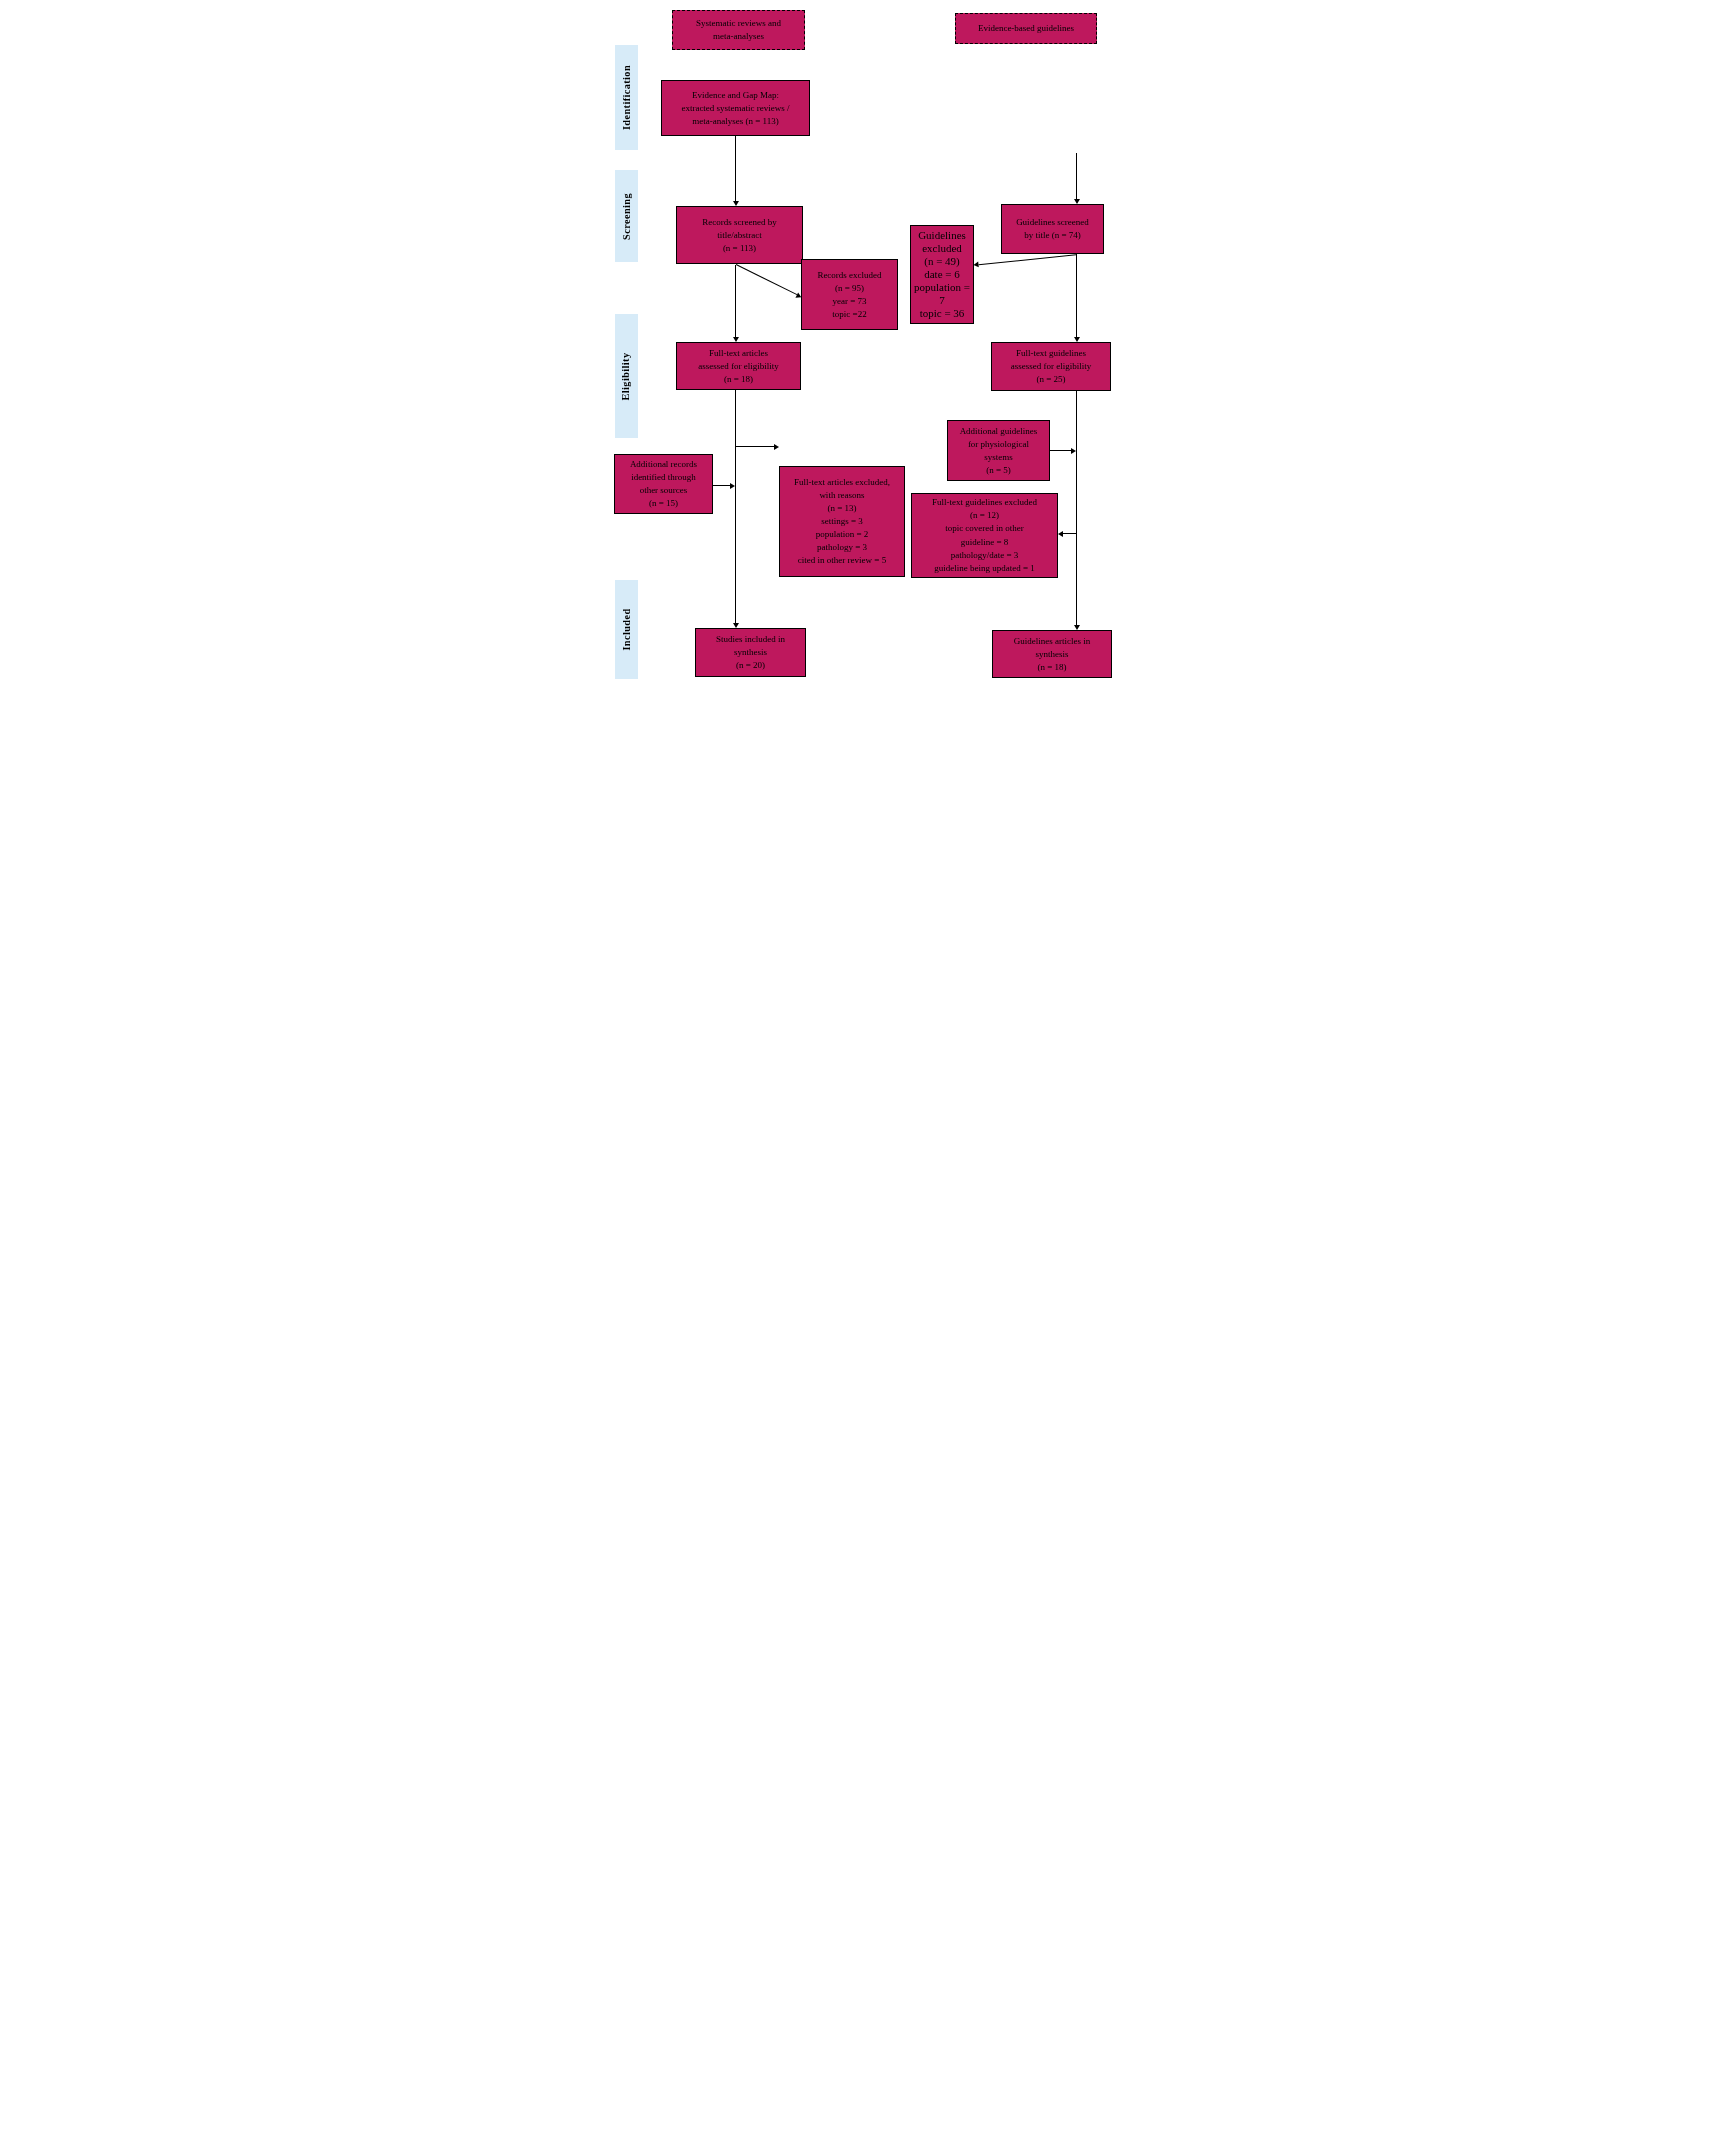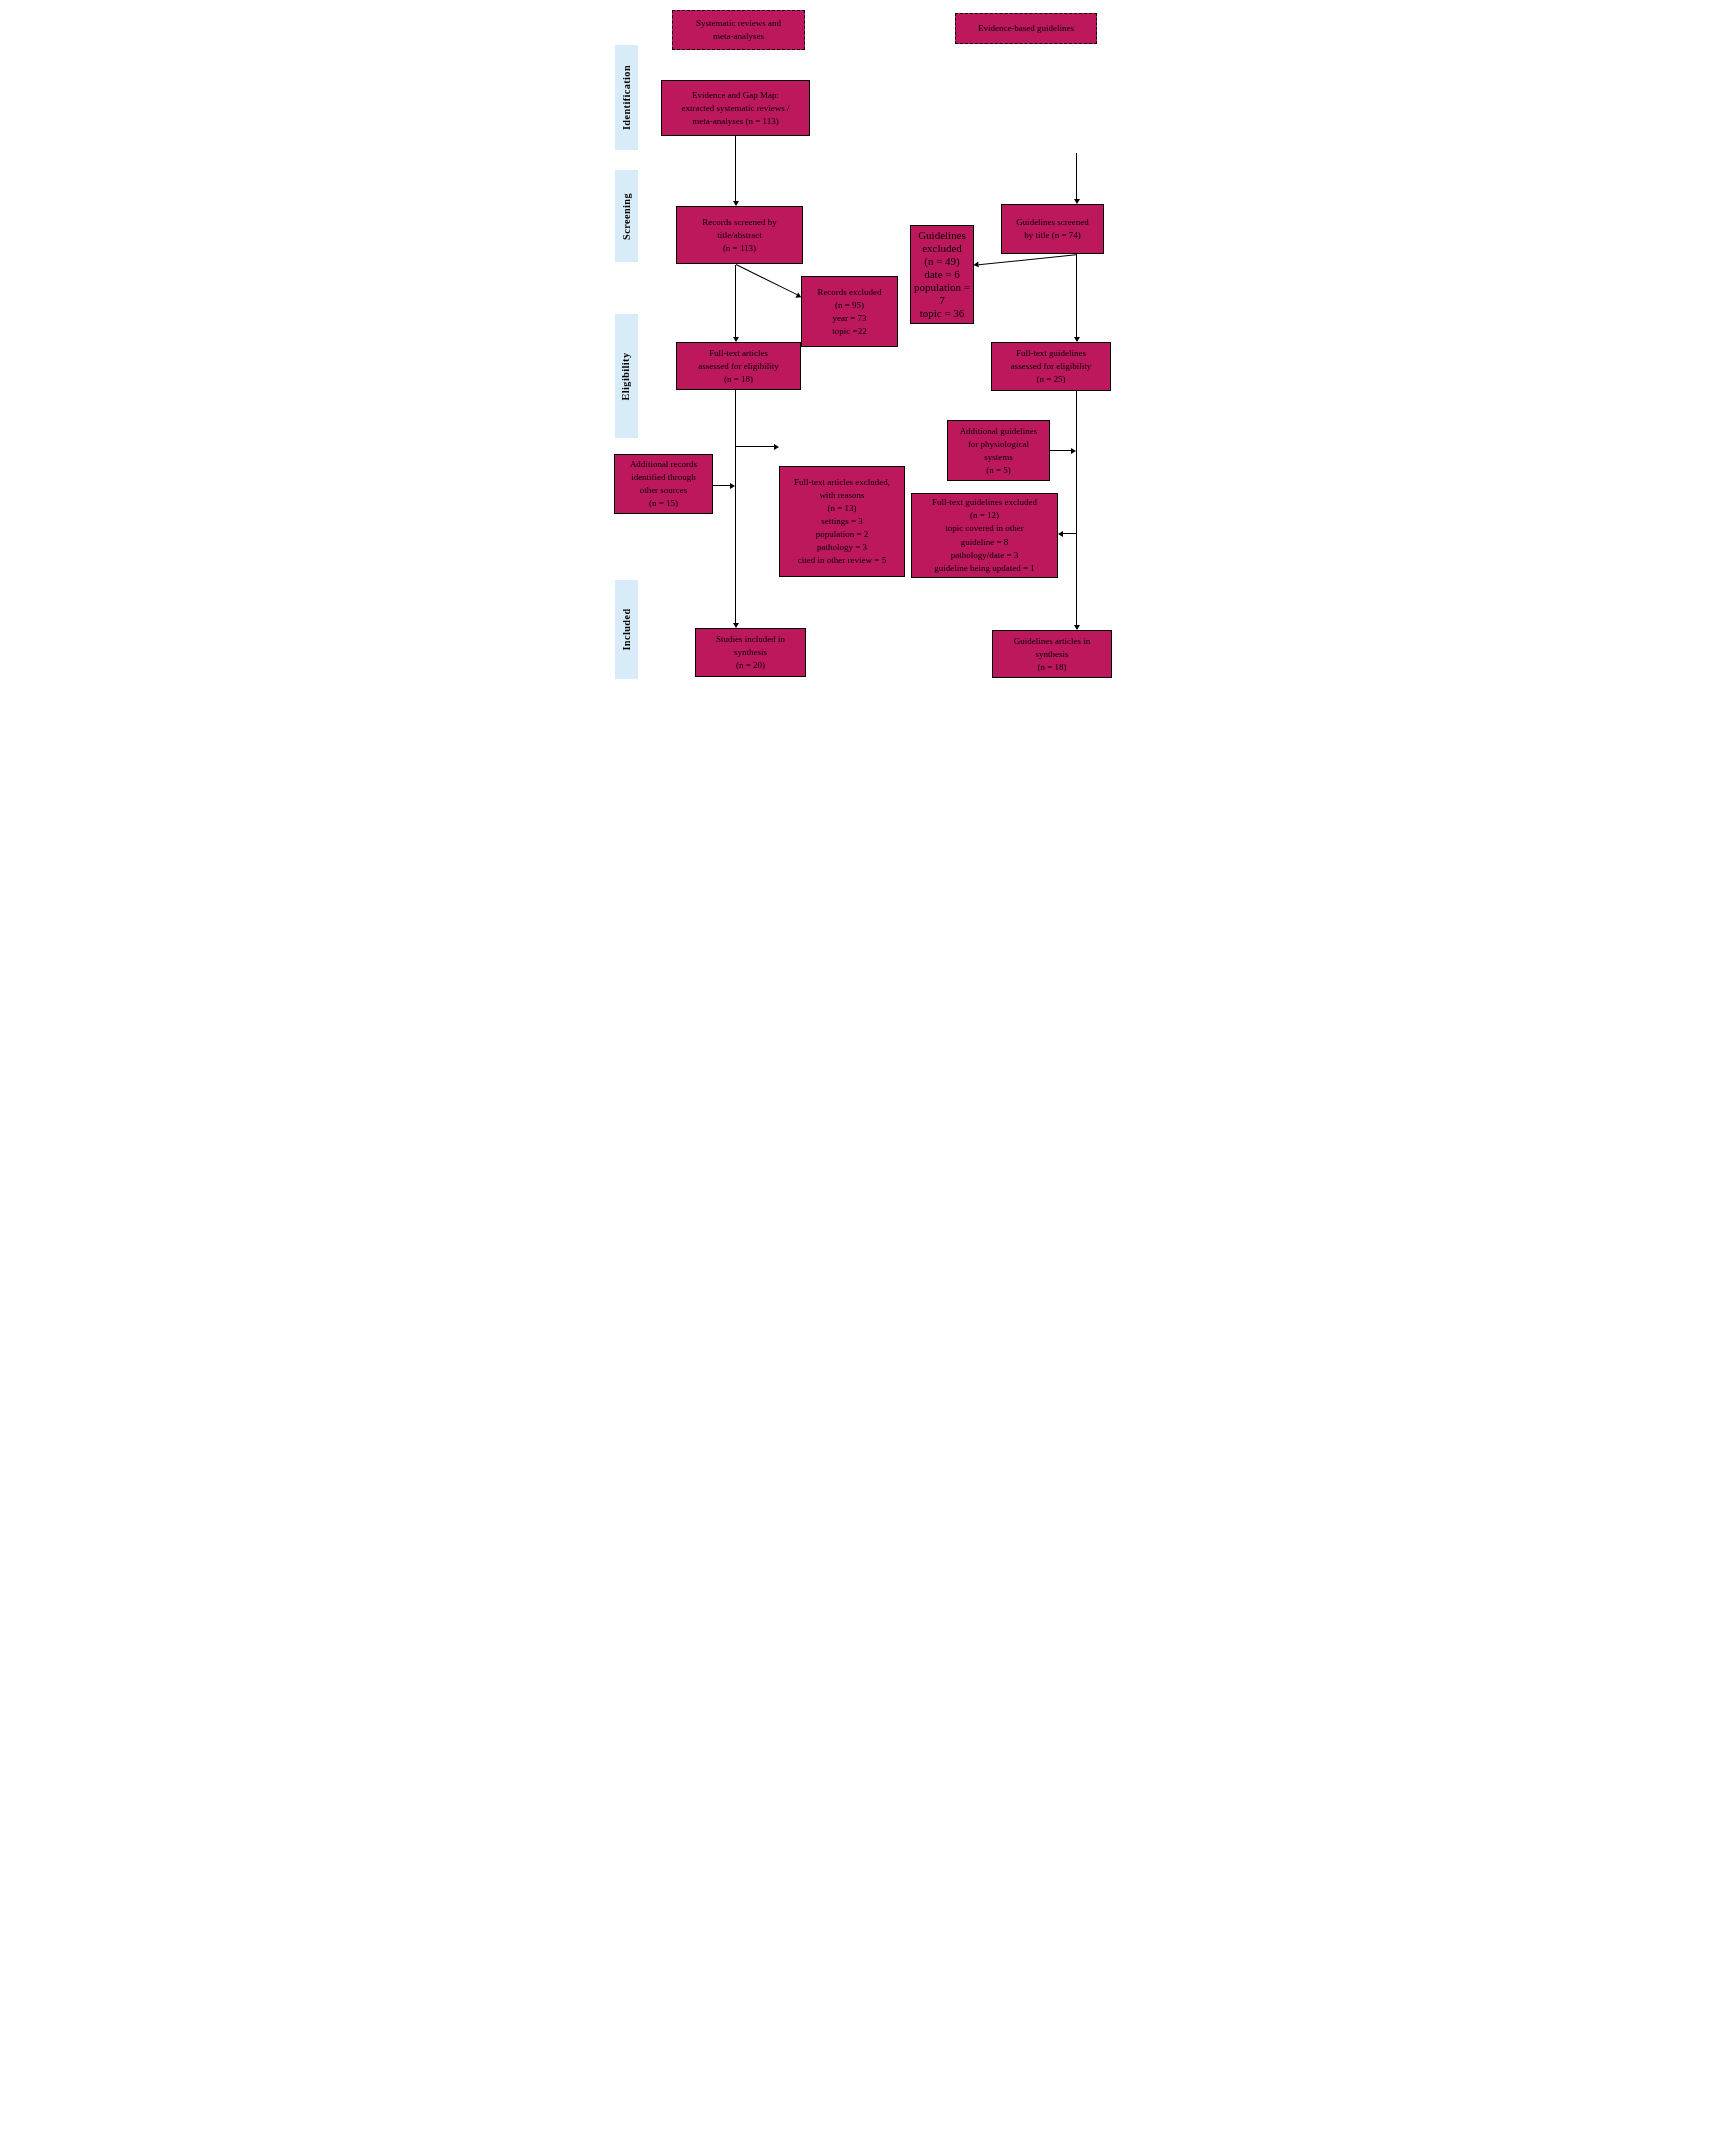--- a/index.html
+++ b/index.html
@@ -84,21 +84,21 @@
   <div class="box" style="left:75px; top:206px; width:127px; height:58px;">
     <div class="ln">Records screened by</div>
     <div class="ln">title/abstract</div>
     <div class="ln">(n = 113)</div>
   </div>
   <div class="box" style="left:400px; top:204px; width:103px; height:50px;">
     <div class="ln">Guidelines screened</div>
     <div class="ln">by title (n = 74)</div>
   </div>
 
-  <div class="box" style="left:200px; top:276px; width:97px; height:71px;">
+  <div class="box" style="left:200px; top:259px; width:97px; height:71px;">
     <div class="ln">Records excluded</div>
     <div class="ln">(n = 95)</div>
     <div class="ln">year = 73</div>
     <div class="ln">topic =22</div>
   </div>
   <div class="box small" style="left:309px; top:225px; width:64px; height:99px;">
     <div class="ln">Guidelines</div>
     <div class="ln">excluded</div>
     <div class="ln">(n = 49)</div>
     <div class="ln">date = 6</div>

